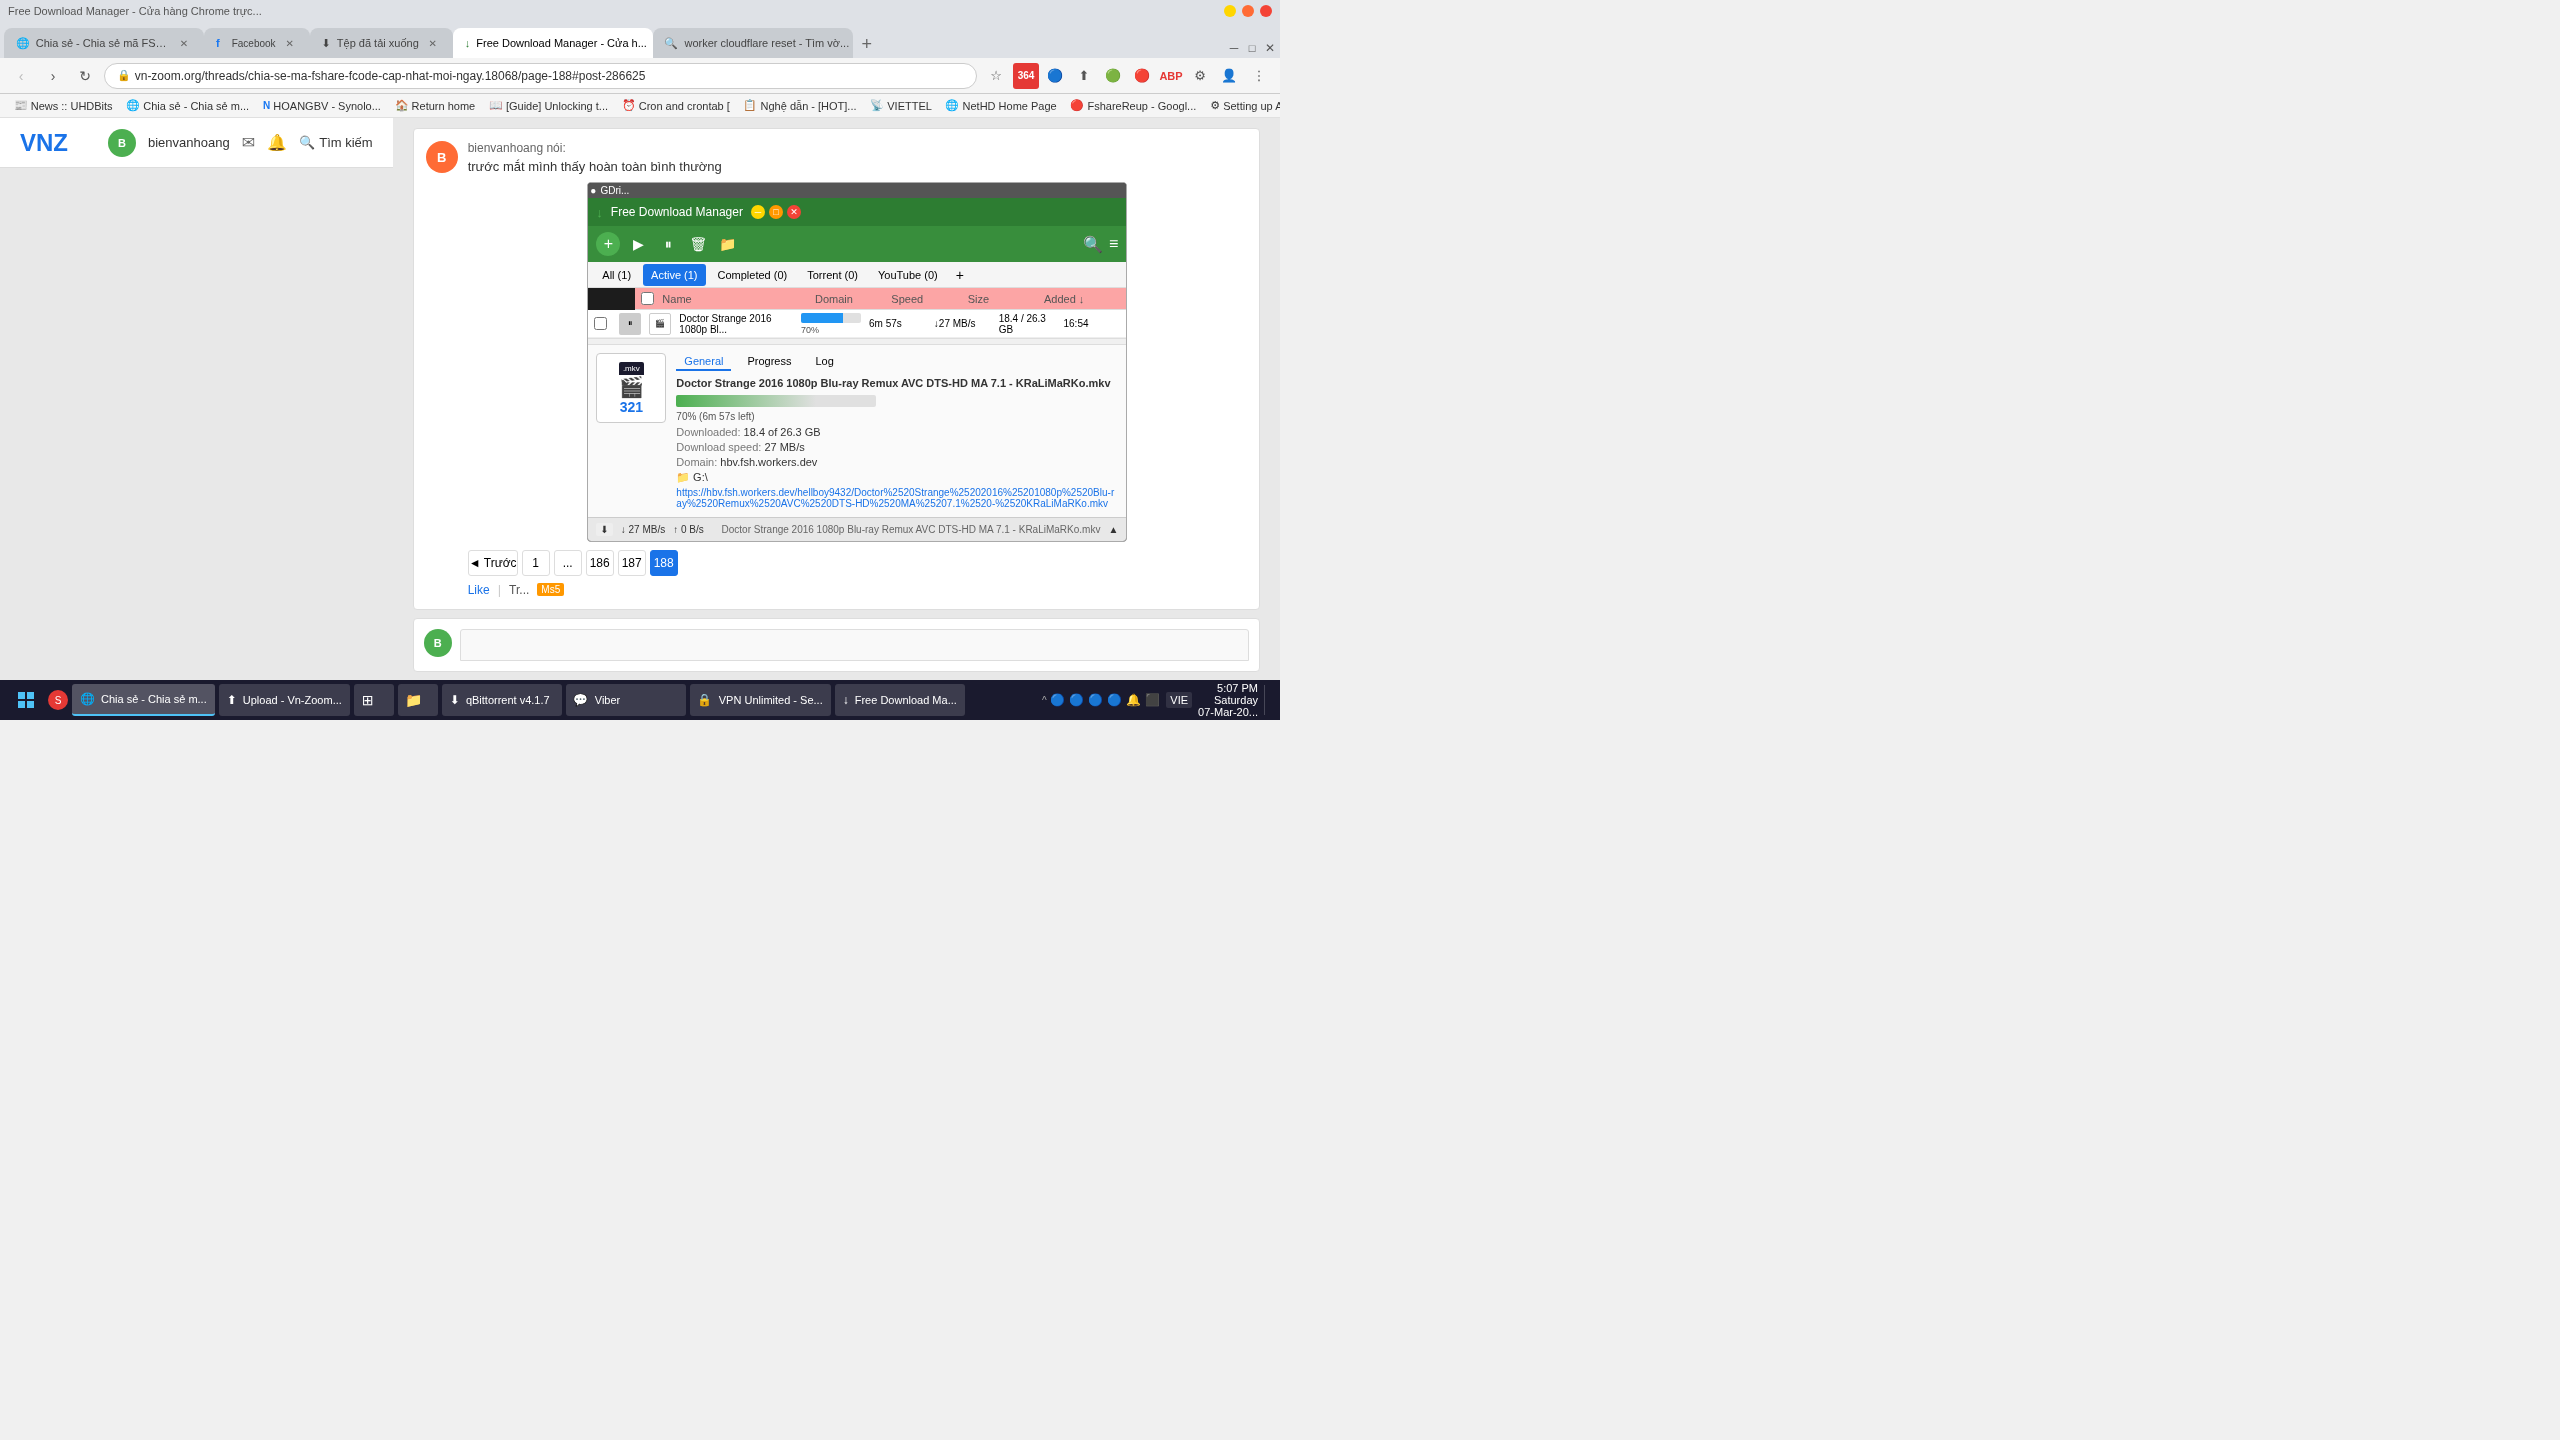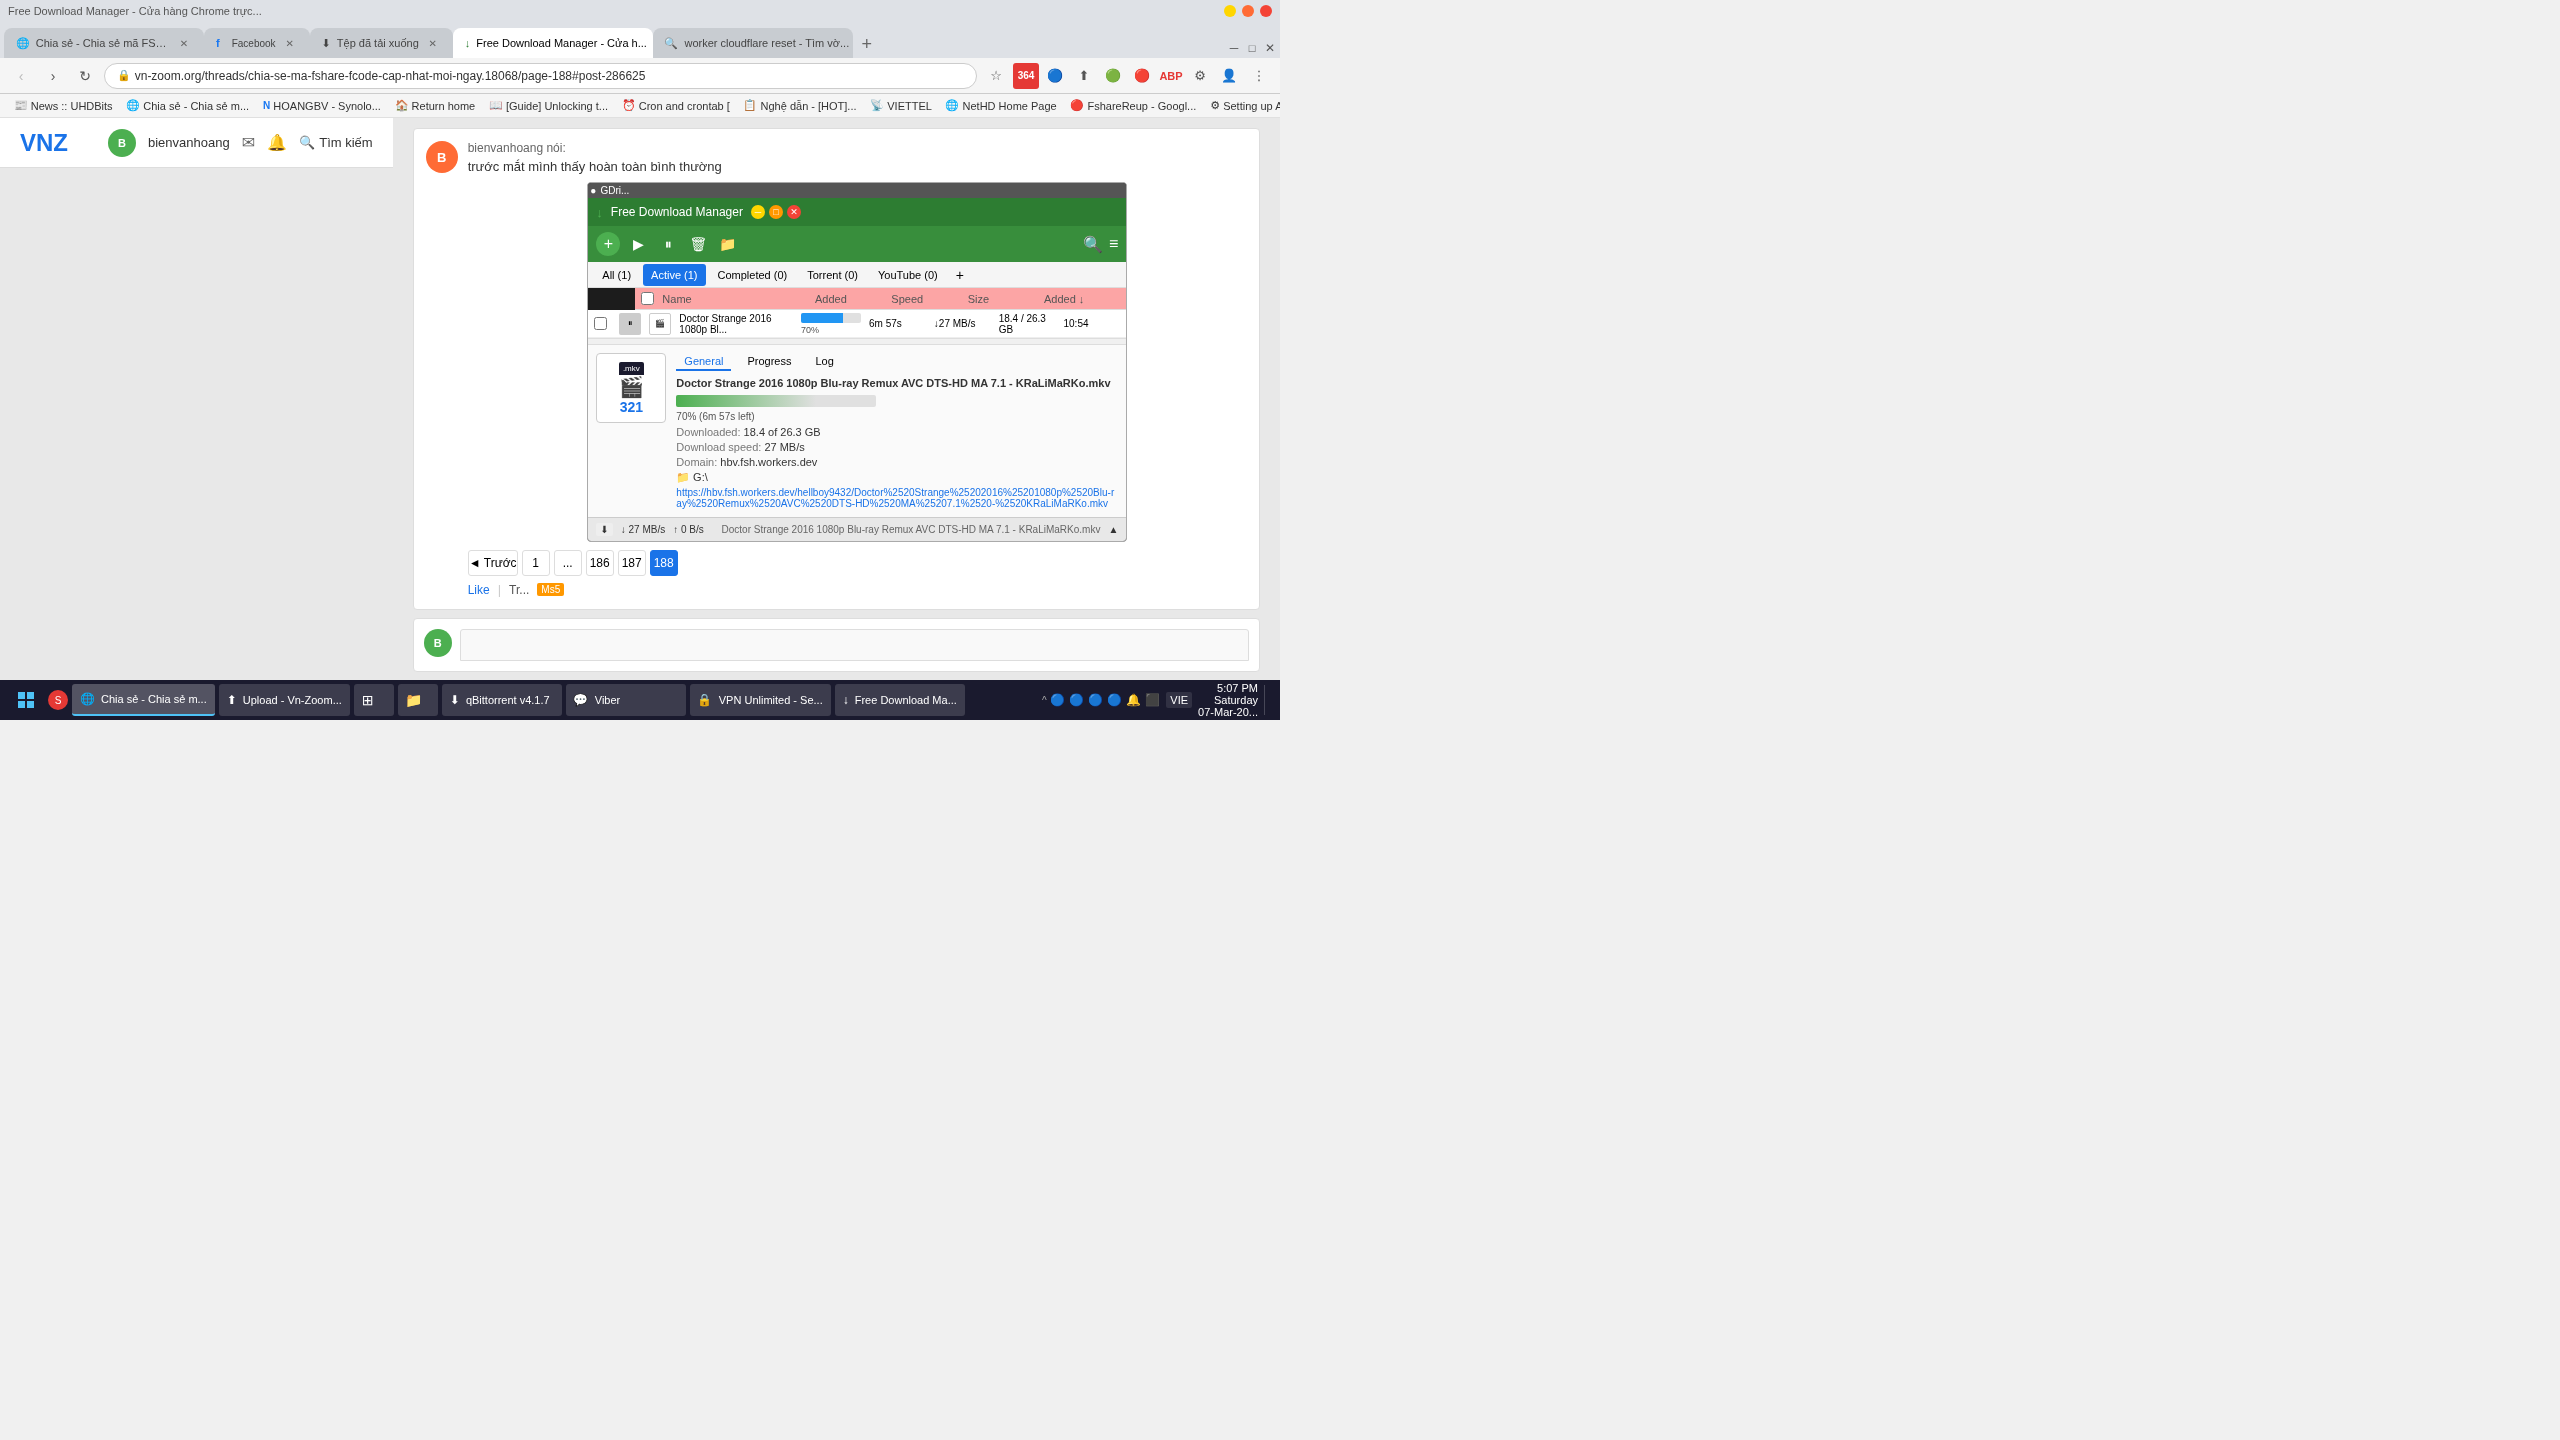--- a/index.html
+++ b/index.html
@@ -278,41 +278,41 @@
                 <div class="fdm-tab active-tab">Active (1)</div>
                 <div class="fdm-tab">Completed (0)</div>
                 <div class="fdm-tab">Torrent (0)</div>
                 <div class="fdm-tab">YouTube (0)</div>
                 <div style="font-size:14px;cursor:pointer;padding:0 6px;">+</div>
               </div>
 
               <div class="fdm-table-header">
                 <input type="checkbox" style="margin-right: 8px;">
                 <span style="flex:2;">Name</span>
-                <span style="flex:1;">Added</span>
+                <span style="flex:1;">Domain</span>
                 <span style="flex:1;">Speed</span>
                 <span style="flex:1;">Size</span>
                 <span style="flex:1;">Added ↓</span>
               </div>
 
               <div class="fdm-file-row">
                 <input type="checkbox" style="margin-right: 4px;">
                 <div style="width:22px;height:22px;background:#ccc;border-radius:2px;display:flex;align-items:center;justify-content:center;font-size:9px;">⏸</div>
                 <div style="width:22px;height:22px;background:#fff;border:1px solid #ccc;border-radius:2px;display:flex;align-items:center;justify-content:center;font-size:8px;">🎬</div>
                 <span style="flex:2;font-size:10px;">Doctor Strange 2016 1080p Bl...</span>
                 <div style="flex:1;display:flex;flex-direction:column;gap:2px;">
                   <div class="fdm-progress-bar">
                     <div class="fdm-progress-fill" style="width:70%;"></div>
                   </div>
                   <span style="font-size:9px;color:#555;">70%</span>
                 </div>
                 <span style="flex:1;font-size:10px;">6m 57s</span>
                 <span style="flex:1;font-size:10px;">↓27 MB/s</span>
                 <span style="flex:1;font-size:10px;">18.4 / 26.3 GB</span>
-                <span style="flex:1;font-size:10px;">10:54</span>
+                <span style="flex:1;font-size:10px;">16:54</span>
               </div>
 
               <div style="height:6px;background:#f0f0f0;border-top:1px solid #ddd;"></div>
               <div class="fdm-detail">
                 <div class="fdm-icon-big">
                   <div style="text-align:center;font-size:9px;">
                     <div style="background:#1a1a2e;color:white;padding:2px 4px;font-size:8px;border-radius:2px 2px 0 0;">.mkv</div>
                     <div style="font-size:20px;color:#e53935;">🎬</div>
                     <div style="font-size:14px;color:#1a73e8;font-weight:bold;">321</div>
                   </div>

